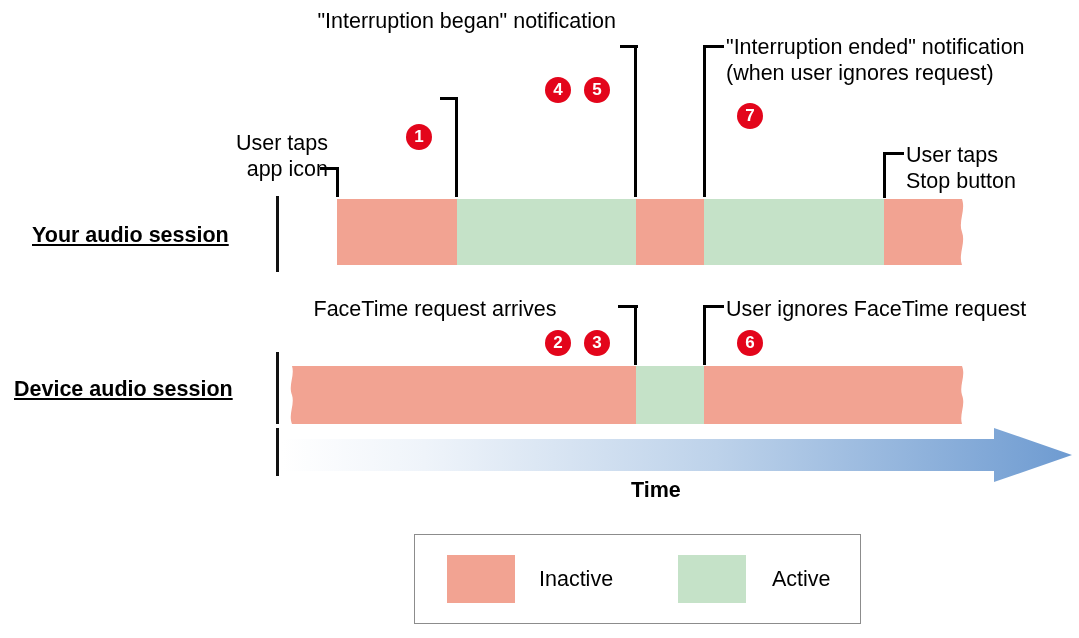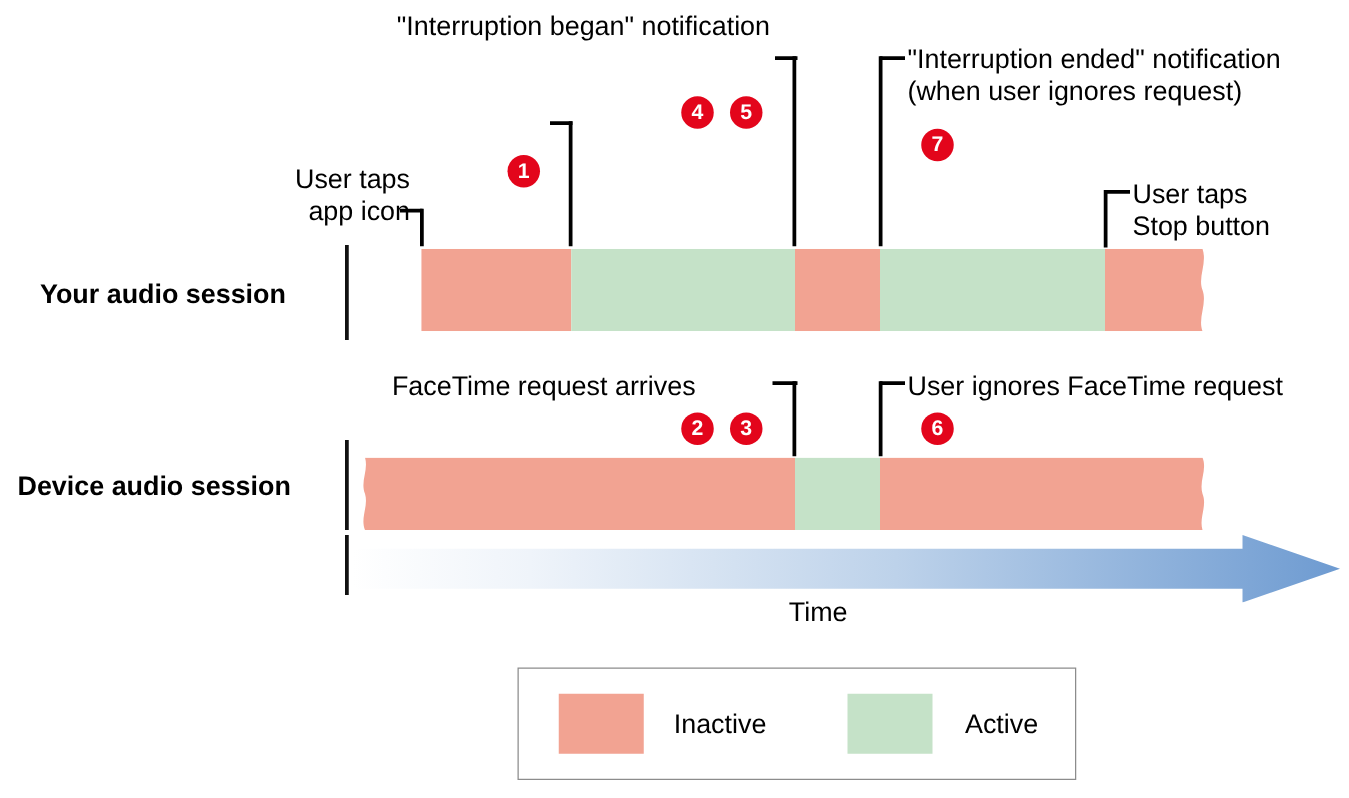--- a/index.html
+++ b/index.html
@@ -1,33 +1,33 @@
 <!DOCTYPE html>
 <html><head>
 <meta charset="utf-8">
 <style>
   html,body{margin:0;padding:0;background:#ffffff;}
   body{width:1079px;height:638px;font-family:"Liberation Sans",sans-serif;color:#000;overflow:hidden;}
   #stage{position:relative;width:1079px;height:638px;}
 
   .lbl{position:absolute;font-size:21.5px;line-height:26px;color:#000;white-space:pre;}
-  .lbl.bold{font-weight:bold;}
+  .lbl.bold{font-weight:bold;text-decoration:underline;}
   .lbl.right{text-align:right;}
 
   .badge{position:absolute;width:26px;height:26px;border-radius:50%;
          background:#E3051B;color:#fff;font-size:17px;font-weight:bold;
          display:flex;align-items:center;justify-content:center;}
 
   .vline{position:absolute;background:#000;width:2.6px;}
   .hline{position:absolute;background:#000;height:2.6px;}
 
   .axis{position:absolute;background:#111;width:2.8px;}
   .legendbox{position:absolute;border:1.6px solid #8c8c8c;background:#fff;}
   .sw{position:absolute;}
-  .timelabel{position:absolute;font-weight:normal;font-size:21.5px;}
+  .timelabel{position:absolute;font-weight:bold;font-size:21.5px;}
 </style>
 </head>
 <body>
 
 <div id="stage">
 
   <div class="lbl right" style="left:276px;top:8px;width:340px;">"Interruption began" notification</div>
 
   <div class="lbl" style="left:726px;top:34px;">"Interruption ended" notification</div>
   <div class="lbl" style="left:726px;top:60px;">(when user ignores request)</div>

